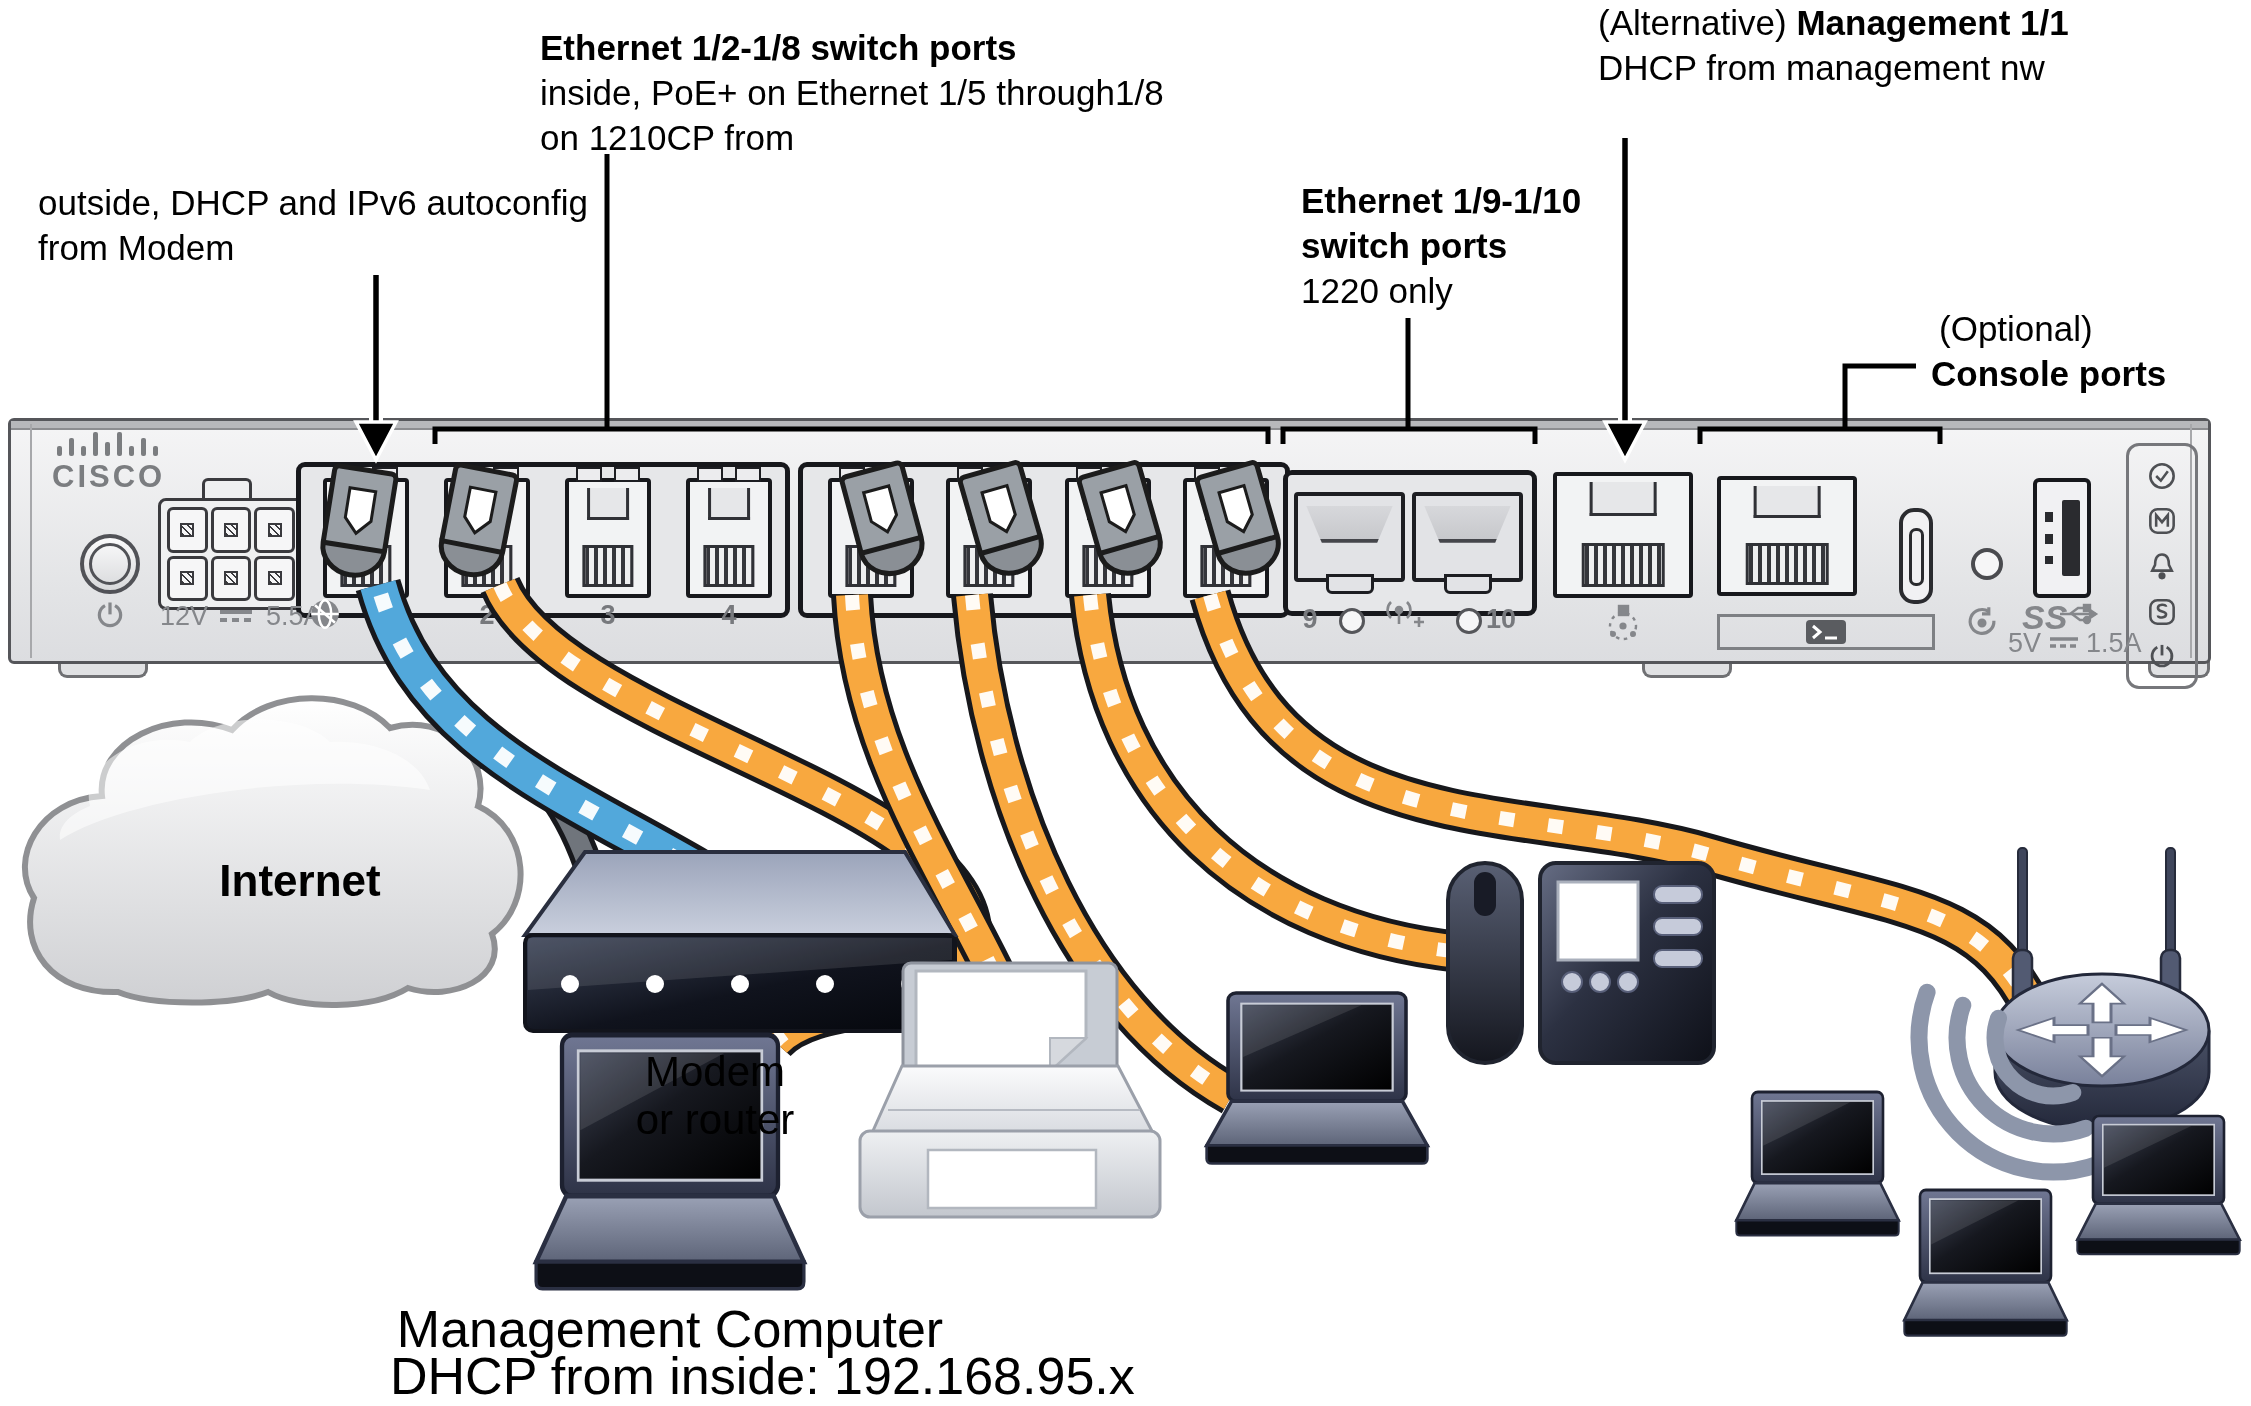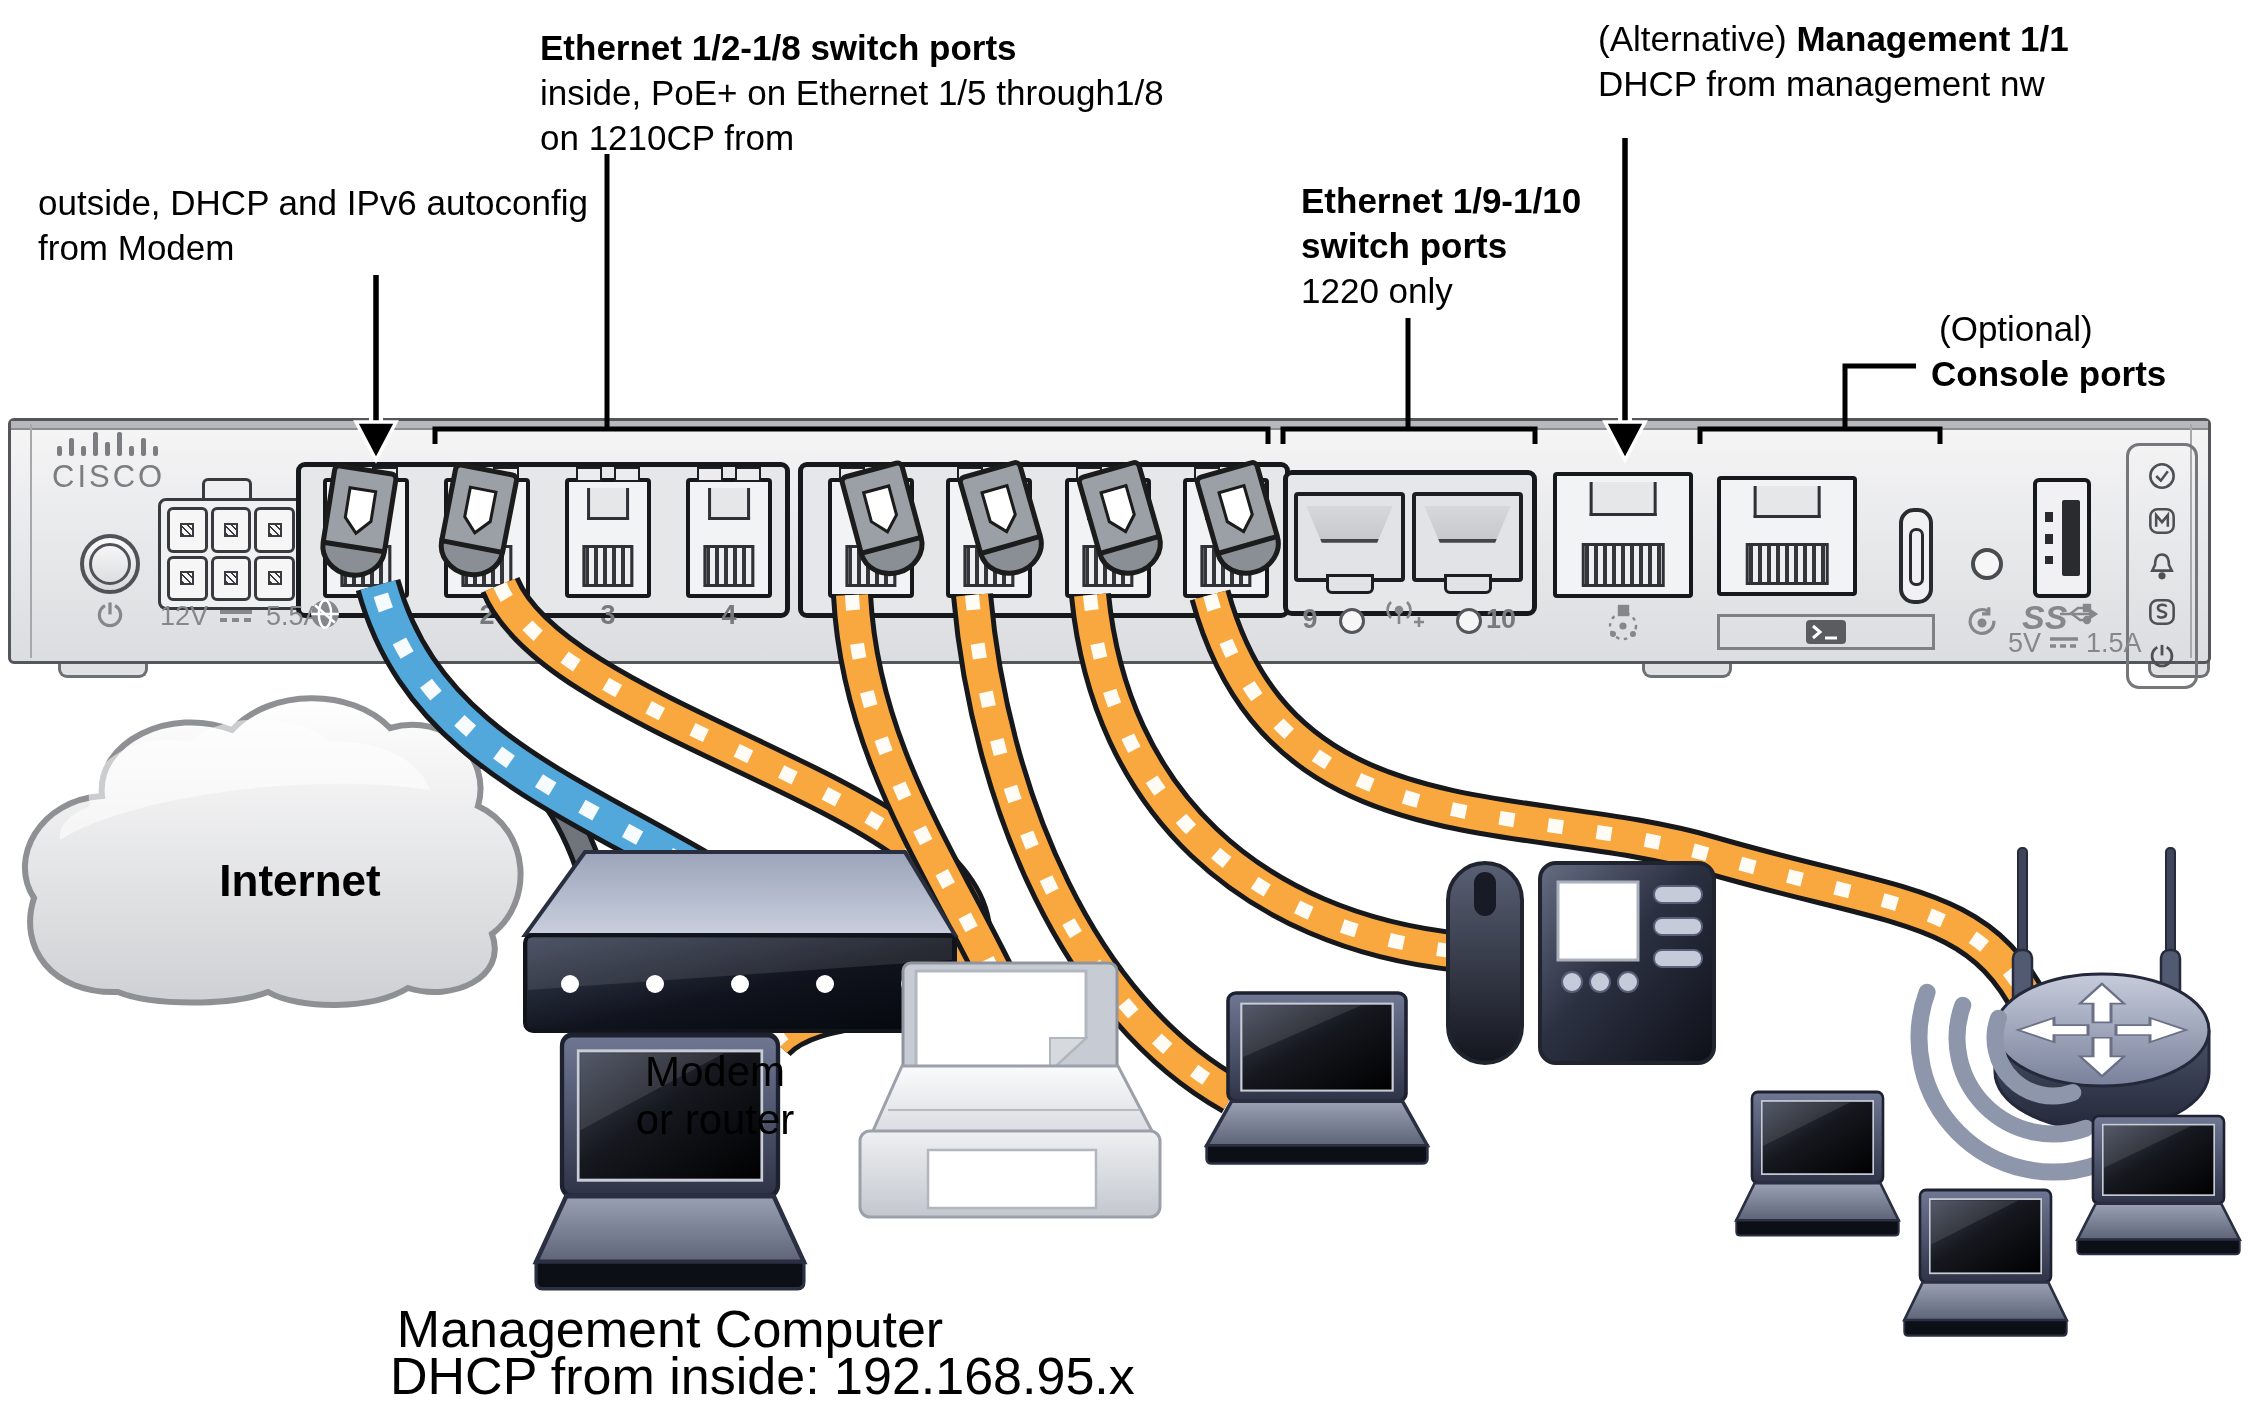--- a/index.html
+++ b/index.html
@@ -46,21 +46,21 @@
   #pconn-tab{position:absolute;left:202px;top:478px;width:44px;height:22px;border:3px solid #3a3a3e;border-bottom:none;
          border-radius:6px 6px 0 0;background:#eff0f1;z-index:2}
   #usbc{position:absolute;left:1899px;top:508px;width:26px;height:88px;border:4px solid #2a2b2f;border-radius:15px;background:#f1f1f3;z-index:2}
   #usbc i{position:absolute;left:6px;top:16px;width:9px;height:52px;border:3px solid #2a2b2f;border-radius:7px}
   #usba{position:absolute;left:2033px;top:478px;width:50px;height:112px;border:4px solid #17181c;border-radius:6px;background:#f1f1f3;z-index:2}
   #usba i{position:absolute;right:7px;top:18px;width:18px;height:76px;background:#2a2b2f;border-radius:2px}
   #usba u{position:absolute;left:8px;top:30px;width:8px;height:52px;background:repeating-linear-gradient(#2a2b2f 0 10px,#f1f1f3 10px 22px)}
   #reset{position:absolute;left:1971px;top:548px;width:24px;height:24px;border:4px solid #4a4b4f;border-radius:50%;background:#f6f6f7;z-index:2}
   #conbox{position:absolute;left:1717px;top:614px;width:212px;height:30px;border:3px solid #7e8084;z-index:2;
           display:flex;align-items:center;justify-content:center}
-  #cisco-txt{position:absolute;left:52px;top:459px;font-size:31px;font-weight:normal;letter-spacing:3px;color:#7b7d80;z-index:2}
+  #cisco-txt{position:absolute;left:52px;top:459px;font-size:31px;font-weight:bold;letter-spacing:3px;color:#7b7d80;z-index:2}
   svg.overlay{position:absolute;left:0;top:0;z-index:5;pointer-events:none}
   .annline{stroke:#000;stroke-width:5;fill:none}
 </style>
 </head>
 <body>
 
 <div id="stage">
 
   <div id="chassis">
     <div class="topstrip"></div>
@@ -496,21 +496,21 @@
     <div>inside, PoE+ on Ethernet 1/5 through1/8</div>
     <div>on 1210CP from</div>
   </div>
 
   <div class="ann" style="left:1301px;top:178px">
     <div class="b">Ethernet 1/9-1/10</div>
     <div class="b">switch ports</div>
     <div>1220 only</div>
   </div>
 
-  <div class="ann" style="left:1598px;top:16px">
+  <div class="ann" style="left:1598px;top:0">
     <div><span>(Alternative) </span><span class="b">Management 1/1</span></div>
     <div>DHCP from management nw</div>
   </div>
 
   <div class="ann" style="left:1931px;top:306px">
     <div style="padding-left:8px">(Optional)</div>
     <div class="b">Console ports</div>
   </div>
 
   <div class="ann b ctr" style="left:130px;top:858px;width:340px;font-size:44px">Internet</div>

